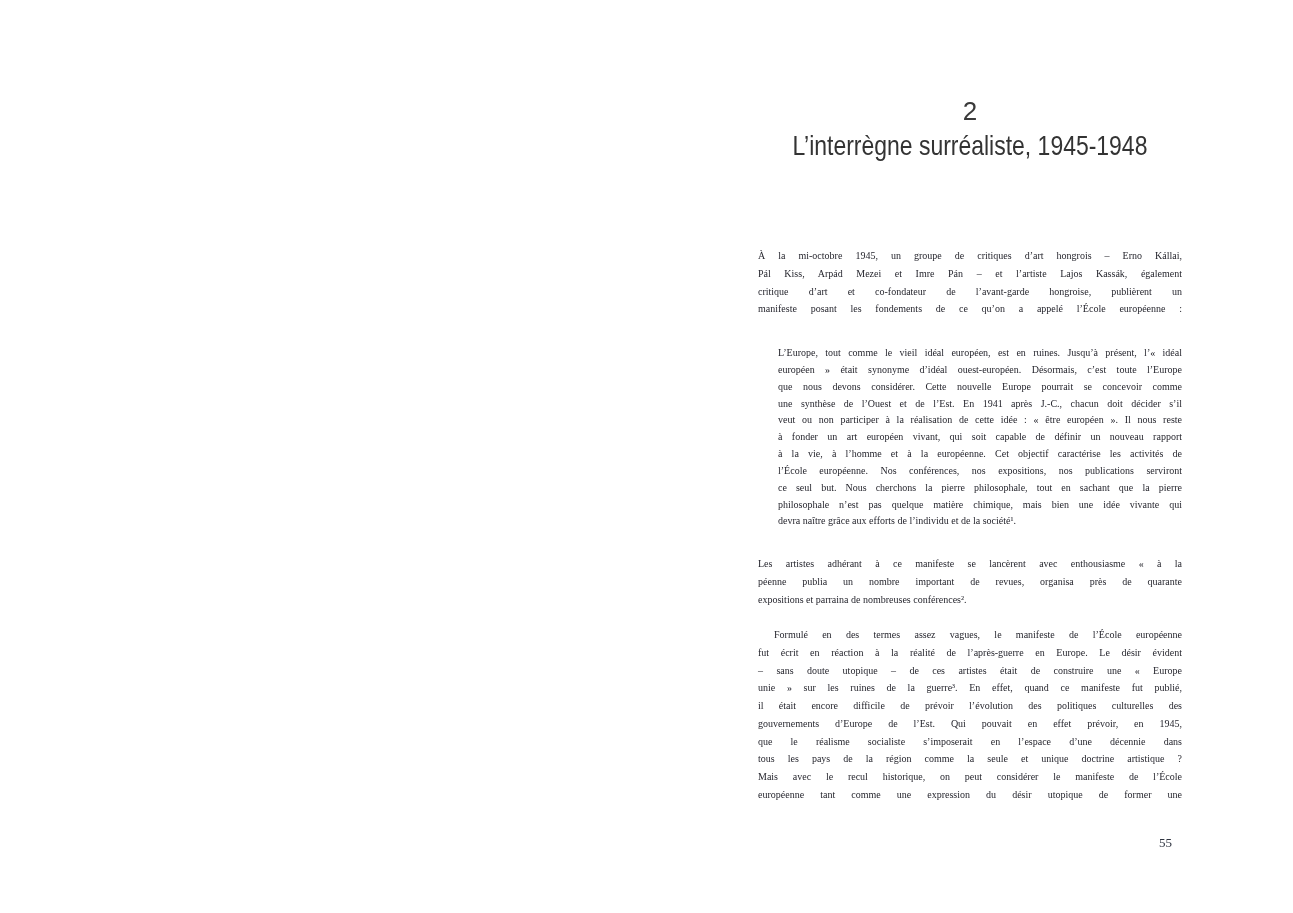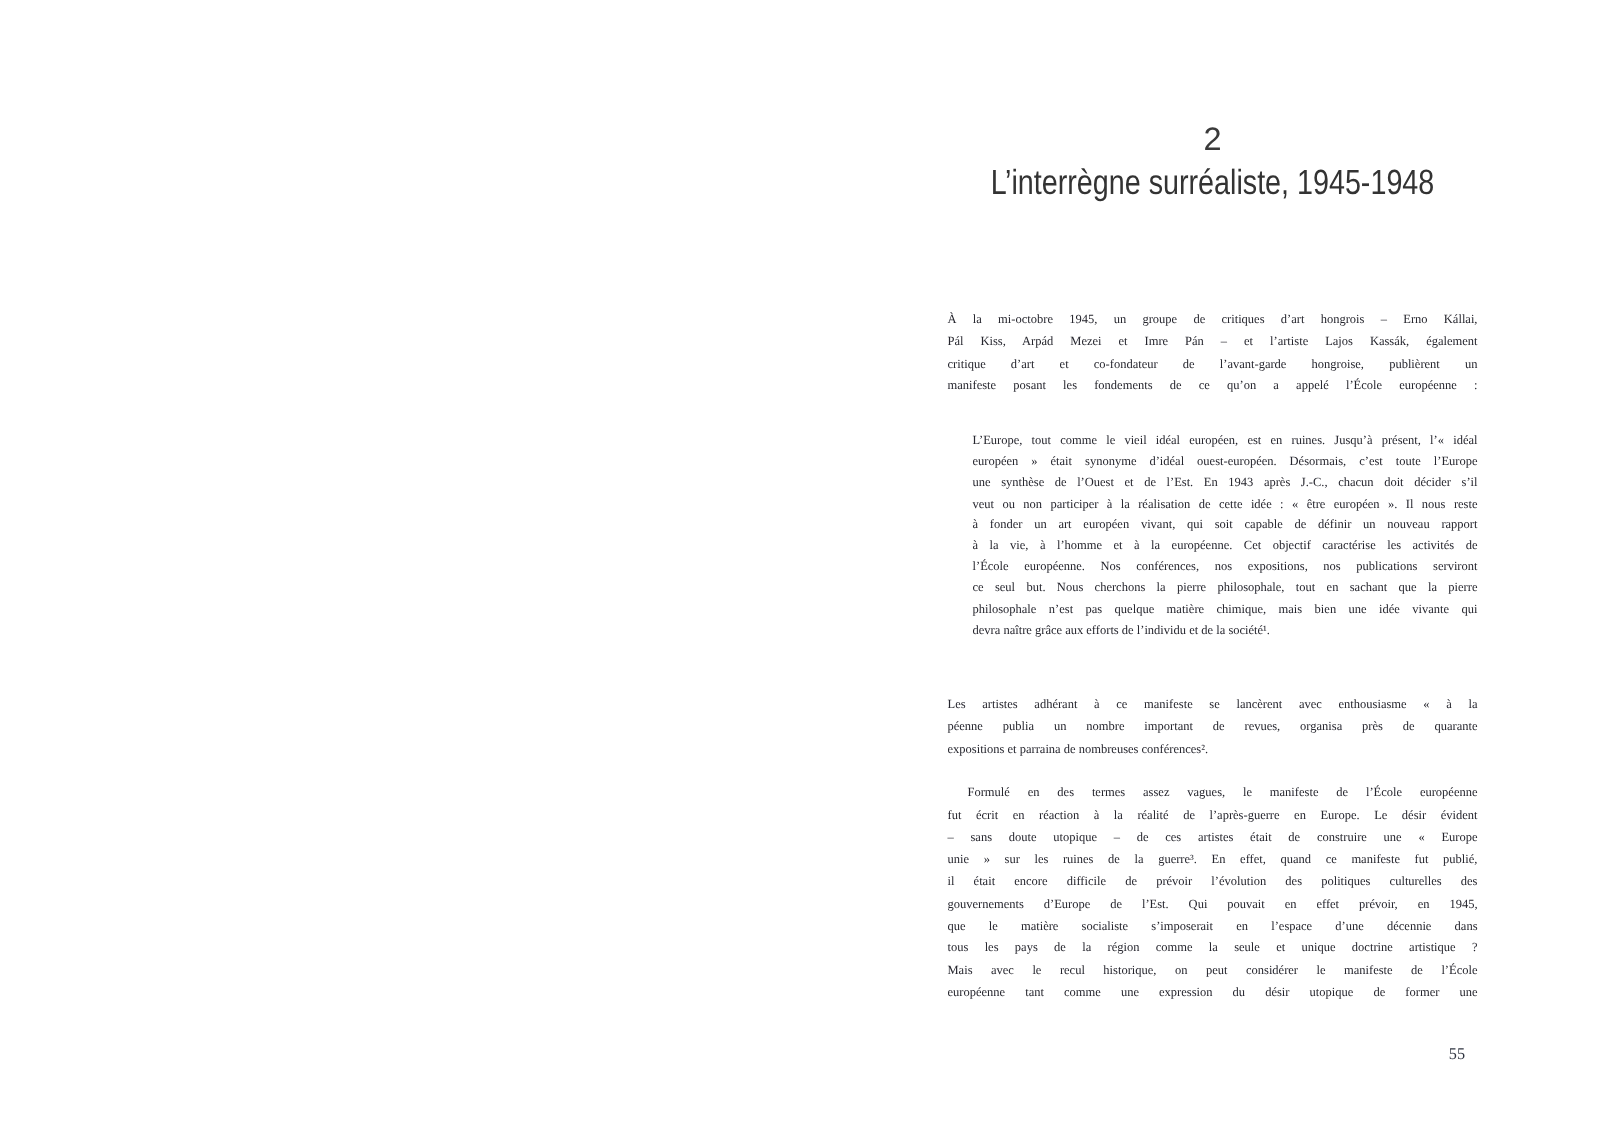--- a/index.html
+++ b/index.html
@@ -99,21 +99,22 @@
   <div class="body-text para p1">
       <div class="tline">À la mi-octobre 1945, un groupe de critiques d’art hongrois – Erno Kállai,</div>
       <div class="tline">Pál Kiss, Arpád Mezei et Imre Pán – et l’artiste Lajos Kassák, également</div>
       <div class="tline">critique d’art et co-fondateur de l’avant-garde hongroise, publièrent un</div>
       <div class="tline">manifeste posant les fondements de ce qu’on a appelé l’École européenne :</div>
     </div>
 
   <div class="body-text quote">
       <div class="tline">L’Europe, tout comme le vieil idéal européen, est en ruines. Jusqu’à présent, l’« idéal</div>
       <div class="tline">européen » était synonyme d’idéal ouest-européen. Désormais, c’est toute l’Europe</div>
-      <div class="tline">une synthèse de l’Ouest et de l’Est. En 1943 après J.-C., chacun doit décider s’il</div>
+      <div class="tline">que nous devons considérer. Cette nouvelle Europe pourrait se concevoir comme</div>
+      <div class="tline">une synthèse de l’Ouest et de l’Est. En 1941 après J.-C., chacun doit décider s’il</div>
       <div class="tline">veut ou non participer à la réalisation de cette idée : « être européen ». Il nous reste</div>
       <div class="tline">à fonder un art européen vivant, qui soit capable de définir un nouveau rapport</div>
       <div class="tline">à la vie, à l’homme et à la européenne. Cet objectif caractérise les activités de</div>
       <div class="tline">l’École européenne. Nos conférences, nos expositions, nos publications serviront</div>
       <div class="tline">ce seul but. Nous cherchons la pierre philosophale, tout en sachant que la pierre</div>
       <div class="tline">philosophale n’est pas quelque matière chimique, mais bien une idée vivante qui</div>
       <div class="tline tline-last">devra naître grâce aux efforts de l’individu et de la société¹.</div>
     </div>
 
   <div class="body-text para p2">
@@ -122,21 +123,21 @@
       <div class="tline tline-last">expositions et parraina de nombreuses conférences².</div>
     </div>
 
   <div class="body-text para p3">
       <div class="tline">Formulé en des termes assez vagues, le manifeste de l’École européenne</div>
       <div class="tline">fut écrit en réaction à la réalité de l’après-guerre en Europe. Le désir évident</div>
       <div class="tline">– sans doute utopique – de ces artistes était de construire une « Europe</div>
       <div class="tline">unie » sur les ruines de la guerre³. En effet, quand ce manifeste fut publié,</div>
       <div class="tline">il était encore difficile de prévoir l’évolution des politiques culturelles des</div>
       <div class="tline">gouvernements d’Europe de l’Est. Qui pouvait en effet prévoir, en 1945,</div>
-      <div class="tline">que le matière socialiste s’imposerait en l’espace d’une décennie dans</div>
+      <div class="tline">que le réalisme socialiste s’imposerait en l’espace d’une décennie dans</div>
       <div class="tline">tous les pays de la région comme la seule et unique doctrine artistique ?</div>
       <div class="tline">Mais avec le recul historique, on peut considérer le manifeste de l’École</div>
       <div class="tline">européenne tant comme une expression du désir utopique de former une</div>
     </div>
 
   <div class="page-number">55</div>
 
 </div>
 
 </body></html>

